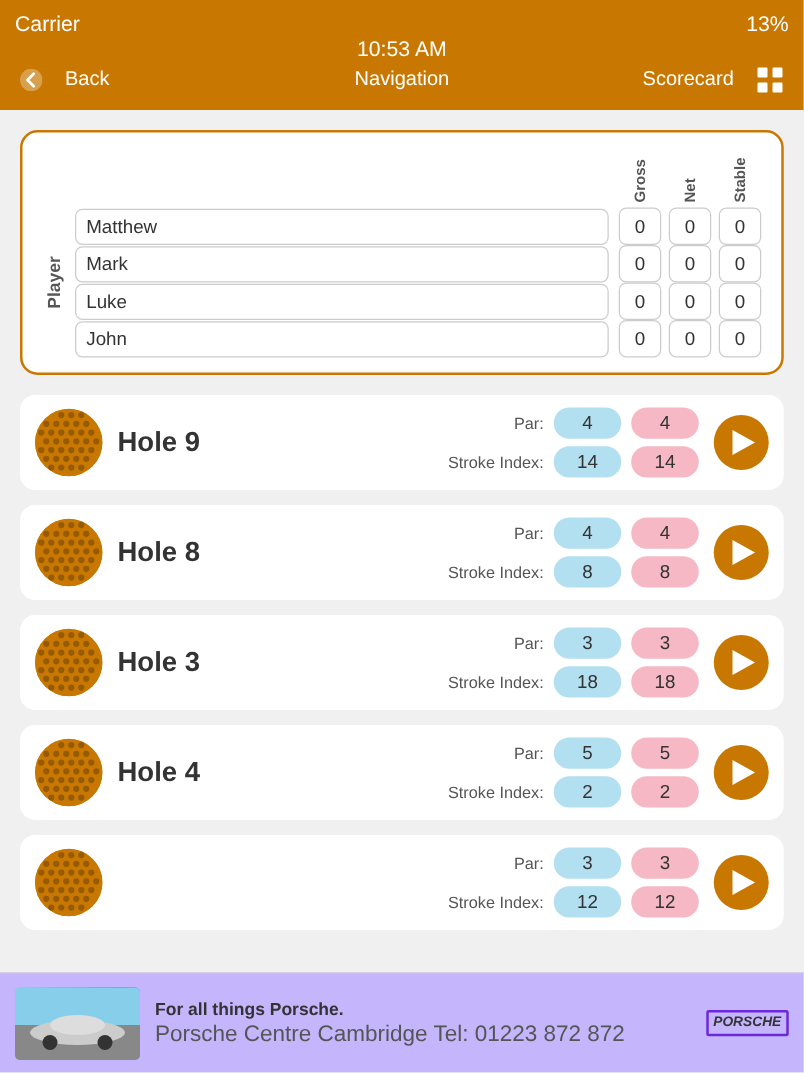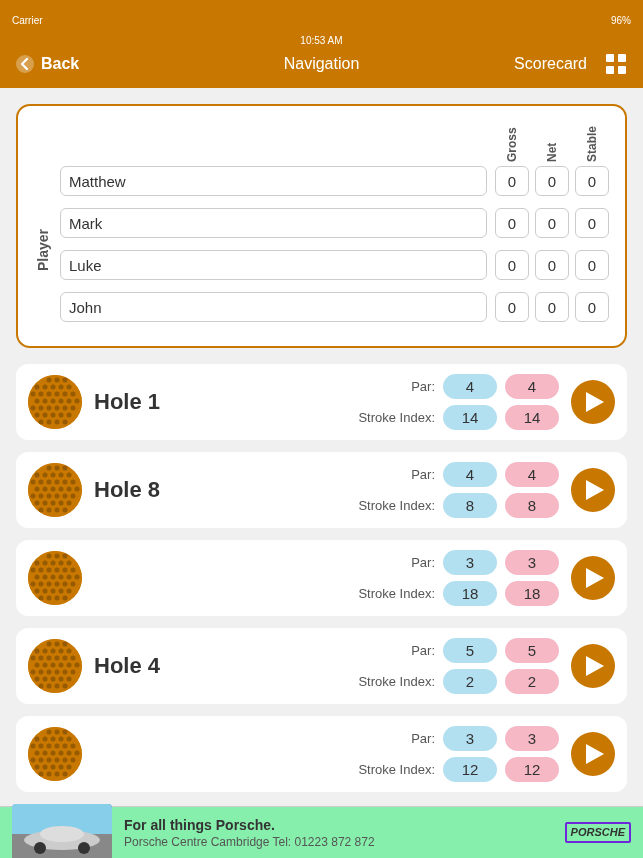--- a/index.html
+++ b/index.html
@@ -14,39 +14,39 @@
 
     
     .status-bar {
       background: #c87800;
       color: white;
       display: flex;
       justify-content: space-between;
       align-items: center;
       padding: 20px 12px;
       height: 28px;
-      font-size: 10px;
+      font-size: 17px;
       font-weight: 500;
     }
     .status-bar-center { position: absolute; left: 50%; transform: translateX(-50%); font-weight: 500; margin-top: 40px; }
     .status-right { display: flex; align-items: center; gap: 4px; }
 
     
     .nav-header {
       background: #c87800;
       color: white;
       display: flex;
       align-items: center;
       justify-content: space-between;
       padding: 8px 16px;
       height: 48px;
     }
     .nav-back {
-      display: flex; align-items: center; gap: 7px;
-      color: white; font-size: 16px; font-weight: 700; cursor: pointer;
+      display: flex; align-items: center; gap: 18px;
+      color: white; font-size: 16px; font-weight: 400; cursor: pointer;
     }
     .nav-title { font-size: 16px; font-weight: 400; color: white; position: absolute; left: 50%; transform: translateX(-50%); }
     .nav-scorecard { display: flex; align-items: center; gap: 18px; color: white; font-size: 16px; font-weight: 500; }
 
     
     .main-content {
       background: #f0f0f0;
       height: calc(858px - 28px - 48px - 72px);
       overflow-y: auto;
       padding: 16px;
@@ -79,21 +79,22 @@
       color: #555;
       display: flex;
       align-items: center;
       justify-content: center;
       margin-right: 8px;
       min-width: 18px;
     }
     .score-rows { flex: 1; }
     .score-row {
       display: flex;
-      margin-bottom: 12px;
+      align-items: center;
+      margin-bottom: 0;
     }
     .player-name-input {
       flex: 1;
       border: 1px solid #ccc;
       border-radius: 6px;
       padding: 5px 8px;
       font-size: 15px;
       color: #333;
       background: white;
       outline: none;
@@ -201,42 +202,42 @@
       border-top: 10px solid transparent;
       border-bottom: 10px solid transparent;
       border-left: 18px solid white;
       margin-left: 3px;
     }
 
     
     .ad-banner {
       position: absolute;
       bottom: 0; left: 0; right: 0;
-      height: 52px;
-      background: #86efac;
+      height: 80px;
+      background: #c4b5fd;
       display: flex;
       align-items: center;
       padding: 6px 12px;
       gap: 12px;
       border-top: 1px solid #ccc;
     }
     .ad-image {
       width: 100px;
       height: 58px;
       background: linear-gradient(135deg, #87CEEB 0%, #4682B4 50%, #888 100%);
       border-radius: 4px;
       flex-shrink: 0;
       overflow: hidden;
       display: flex;
       align-items: flex-end;
       justify-content: center;
     }
     .ad-text { flex: 1; }
     .ad-headline { font-size: 14px; font-weight: 700; color: #333; }
-    .ad-subline { font-size: 12px; color: #555; margin-top: 2px; }
+    .ad-subline { font-size: 18px; color: #555; margin-top: 2px; }
     .ad-logo {
       font-size: 11px;
       font-weight: 800;
       color: #333;
       font-style: italic;
       text-align: right;
       flex-shrink: 0;
       line-height: 1.2;
       border: 2px solid #6d28d9;
       padding: 2px 4px;
@@ -271,21 +272,21 @@
       height: 44px;
     }
   </style>
 </head>
 <body>
 
 <div class="status-bar">
   <span>Carrier</span>
   <span class="status-bar-center">10:53 AM</span>
   <div class="status-right">
-    <span>96%</span>
+    <span>13%</span>
   </div>
 </div>
 
 <div class="nav-header">
   <div class="nav-back">
     <svg width="18" height="18" viewBox="0 0 18 18">
       <circle cx="9" cy="9" r="9" fill="rgba(255,255,255,0.3)"></circle>
       <polyline points="11,4 6,9 11,14" fill="none" stroke="white" stroke-width="2.2" stroke-linecap="round" stroke-linejoin="round"></polyline>
     </svg>
     <span>Back</span>
@@ -401,21 +402,21 @@
             <circle cx="17" cy="40" r="2.5" fill="rgba(0,0,0,0.25)"></circle>
             <circle cx="25" cy="40" r="2.5" fill="rgba(0,0,0,0.25)"></circle>
             <circle cx="33" cy="40" r="2.5" fill="rgba(0,0,0,0.25)"></circle>
             <circle cx="41" cy="40" r="2.5" fill="rgba(0,0,0,0.25)"></circle>
             <circle cx="13" cy="47" r="2.5" fill="rgba(0,0,0,0.25)"></circle>
             <circle cx="21" cy="47" r="2.5" fill="rgba(0,0,0,0.25)"></circle>
             <circle cx="29" cy="47" r="2.5" fill="rgba(0,0,0,0.25)"></circle>
             <circle cx="37" cy="47" r="2.5" fill="rgba(0,0,0,0.25)"></circle>
         </svg>
       </div>
-      <div class="hole-name">Hole 1</div>
+      <div class="hole-name">Hole 9</div>
       <div class="hole-stats">
         <div class="hole-stat-row">
           <span class="stat-label">Par:</span>
           <span class="stat-pill-blue">4</span>
           <span class="stat-pill-pink">4</span>
         </div>
         <div class="hole-stat-row">
           <span class="stat-label">Stroke Index:</span>
           <span class="stat-pill-blue">14</span>
           <span class="stat-pill-pink">14</span>
@@ -519,20 +520,21 @@
             <circle cx="17" cy="40" r="2.5" fill="rgba(0,0,0,0.25)"></circle>
             <circle cx="25" cy="40" r="2.5" fill="rgba(0,0,0,0.25)"></circle>
             <circle cx="33" cy="40" r="2.5" fill="rgba(0,0,0,0.25)"></circle>
             <circle cx="41" cy="40" r="2.5" fill="rgba(0,0,0,0.25)"></circle>
             <circle cx="13" cy="47" r="2.5" fill="rgba(0,0,0,0.25)"></circle>
             <circle cx="21" cy="47" r="2.5" fill="rgba(0,0,0,0.25)"></circle>
             <circle cx="29" cy="47" r="2.5" fill="rgba(0,0,0,0.25)"></circle>
             <circle cx="37" cy="47" r="2.5" fill="rgba(0,0,0,0.25)"></circle>
         </svg>
       </div>
+      <div class="hole-name">Hole 3</div>
       <div class="hole-stats">
         <div class="hole-stat-row">
           <span class="stat-label">Par:</span>
           <span class="stat-pill-blue">3</span>
           <span class="stat-pill-pink">3</span>
         </div>
         <div class="hole-stat-row">
           <span class="stat-label">Stroke Index:</span>
           <span class="stat-pill-blue">18</span>
           <span class="stat-pill-pink">18</span>

